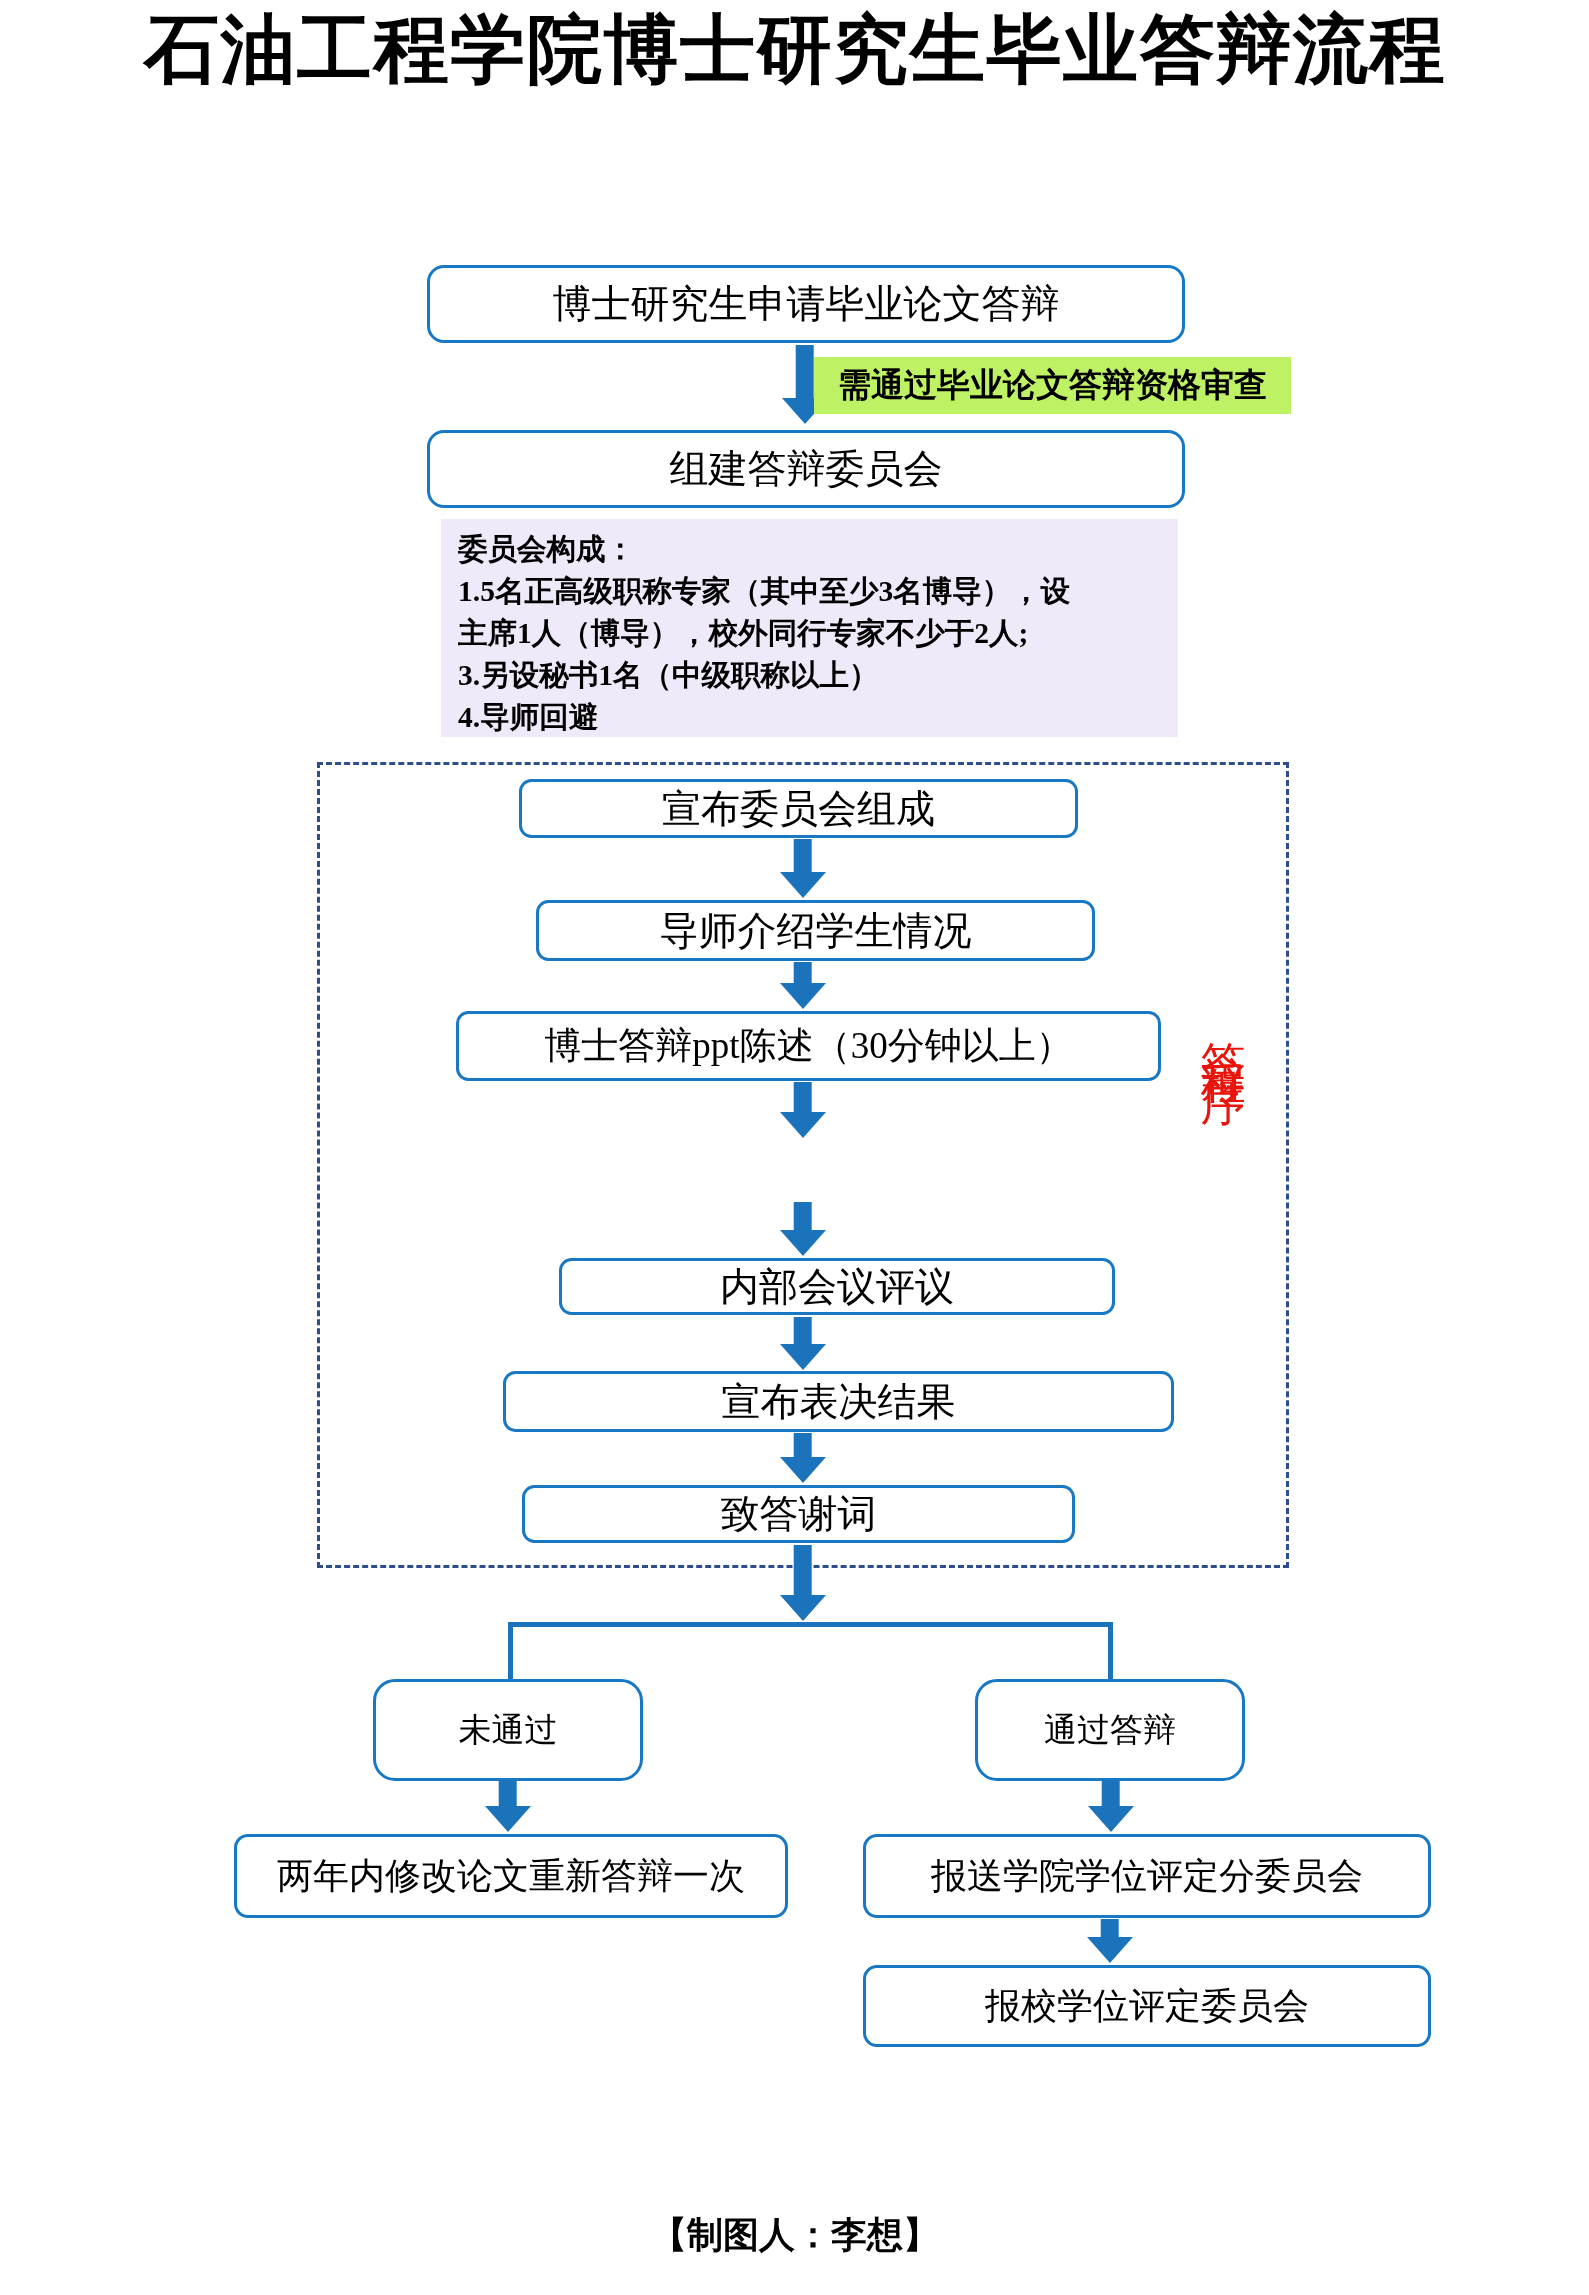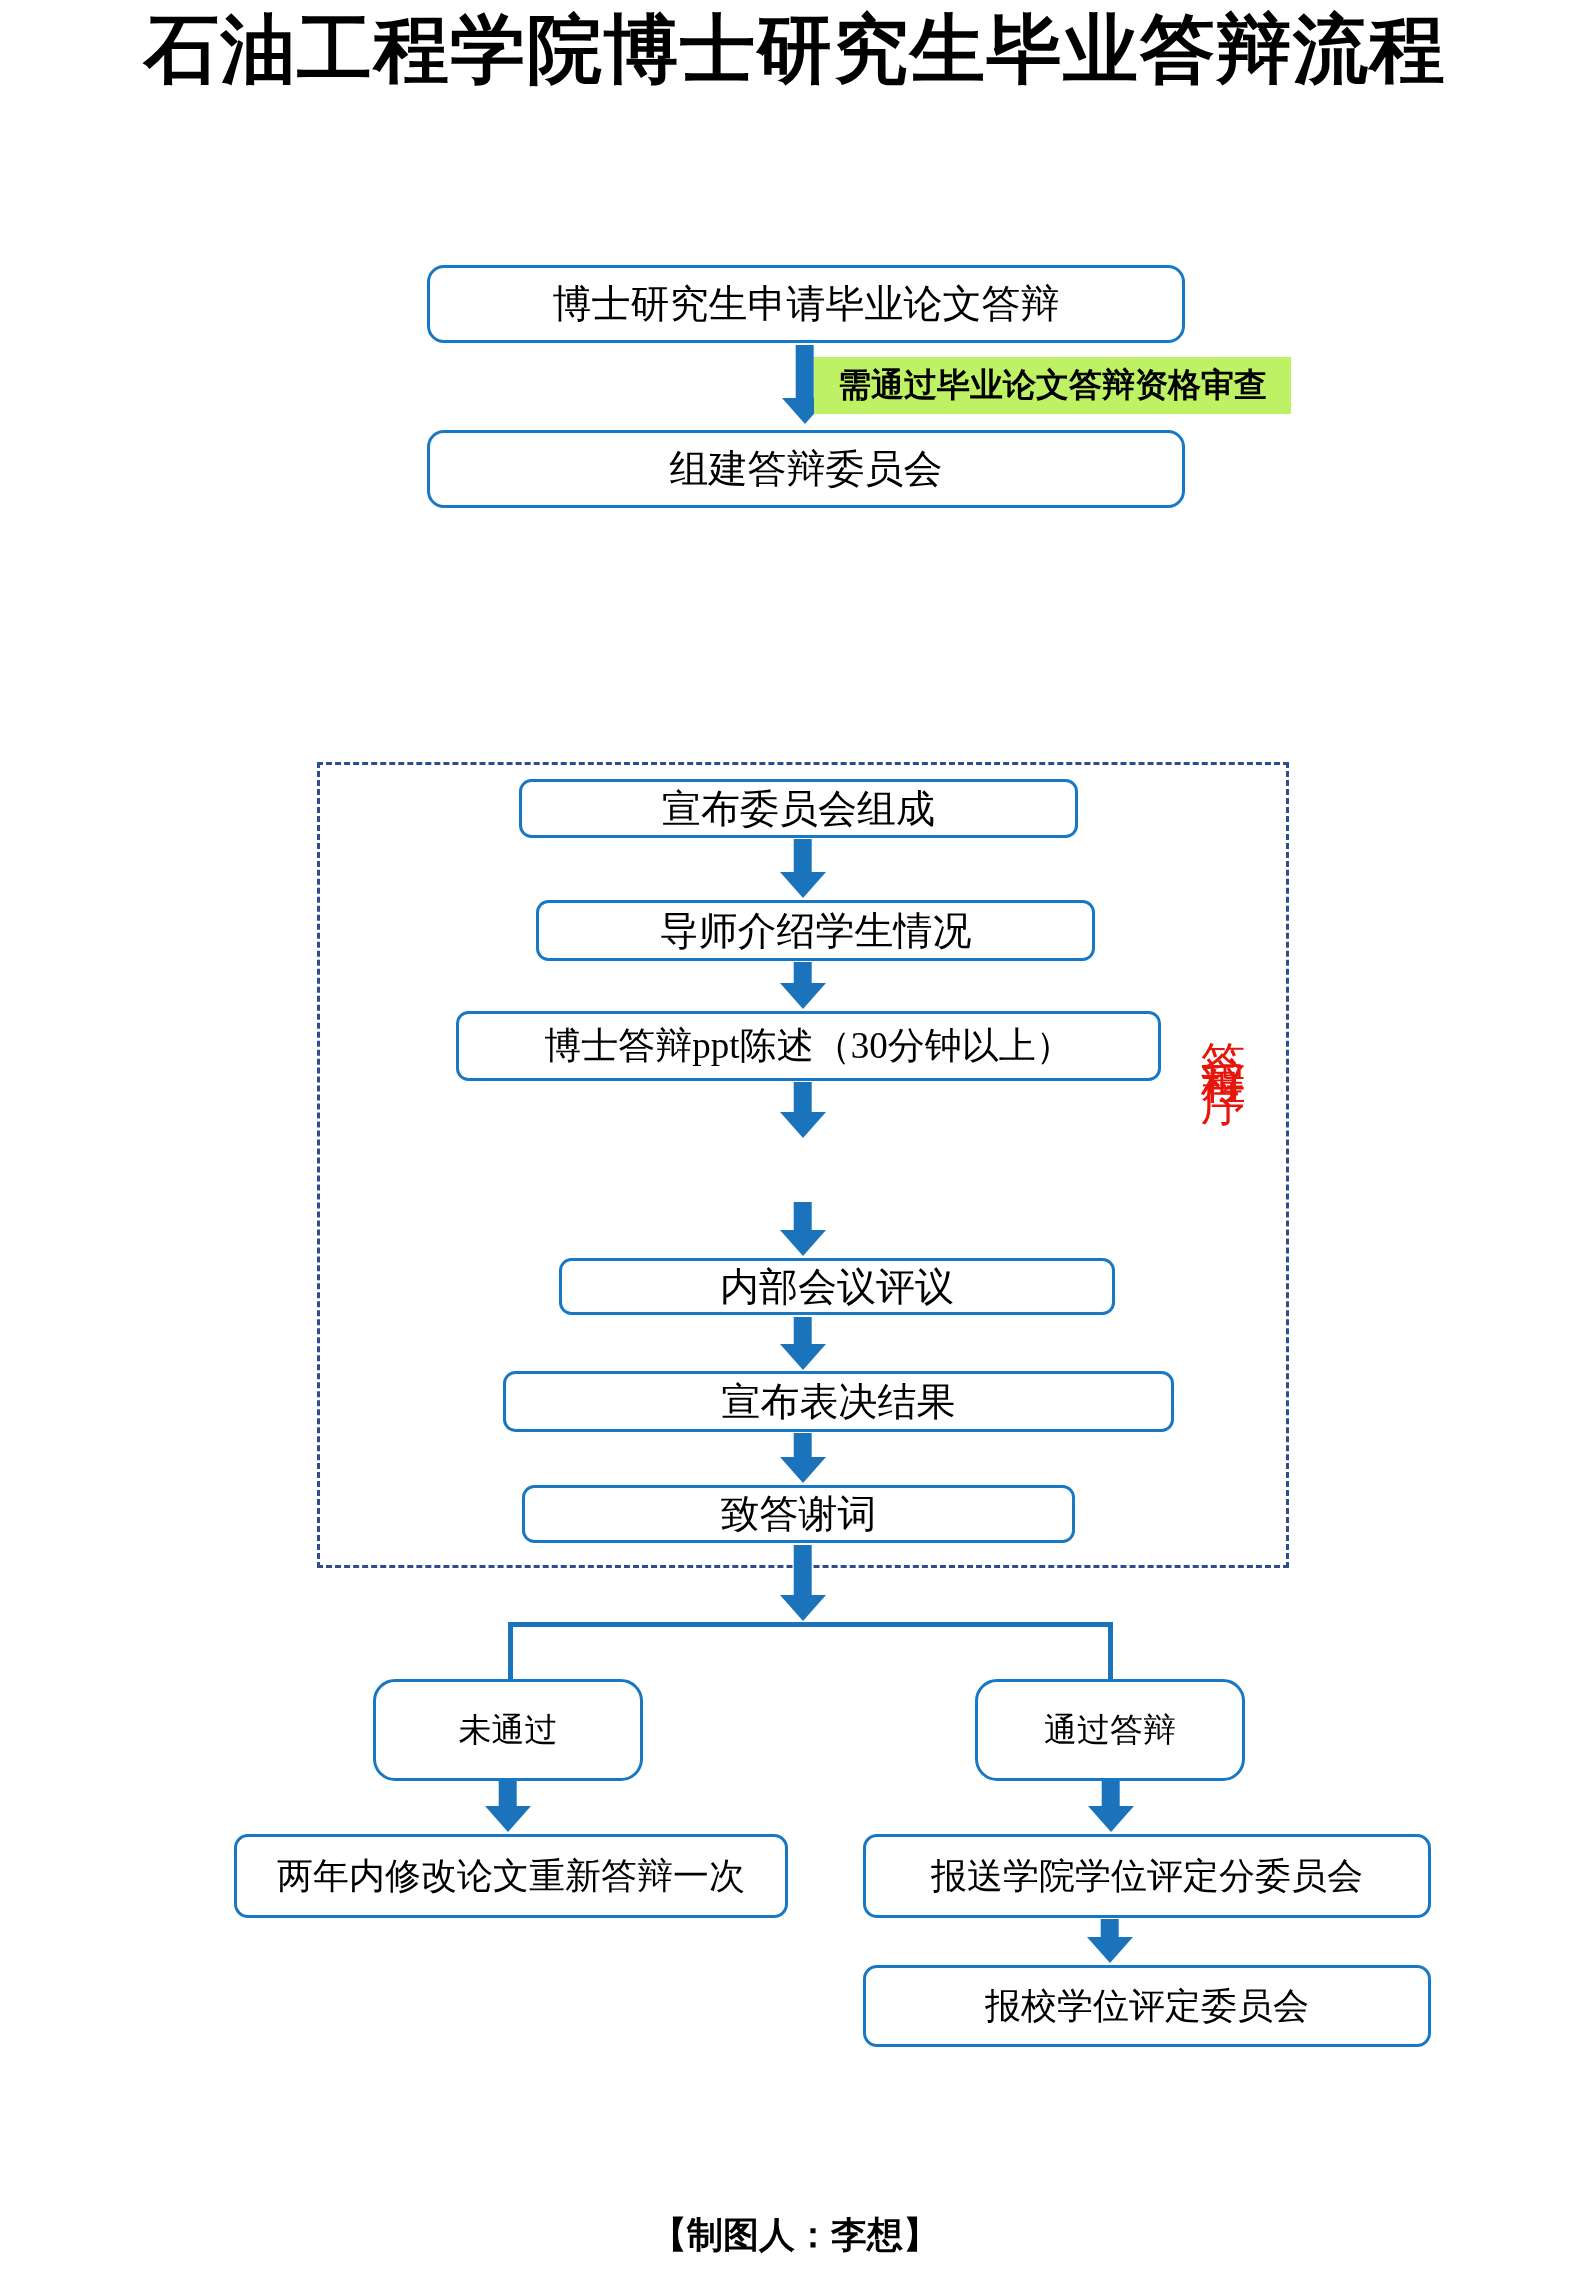--- a/index.html
+++ b/index.html
@@ -148,20 +148,27 @@
 
   <div class="arrow" id="arrow-top">
     <div class="shaft"></div>
     <div class="head"></div>
   </div>
 
   <div id="label-qual">需通过毕业论文答辩资格审查</div>
 
   <div class="box kaiti" id="box-committee">组建答辩委员会</div>
 
+  <div id="note">
+    <div>委员会构成：</div>
+    <div>1.5名正高级职称专家（其中至少3名博导），设</div>
+    <div>主席1人（博导），校外同行专家不少于2人;</div>
+    <div>3.另设秘书1名（中级职称以上）</div>
+    <div>4.导师回避</div>
+  </div>
 
   <div id="dashed-box"></div>
 
   <div class="box kaiti step" id="step0">宣布委员会组成</div>
   <div class="arrow" id="arrow-s0">
       <div class="shaft"></div>
       <div class="head"></div>
     </div>
 
   <div class="box kaiti step" id="step1">导师介绍学生情况</div>

